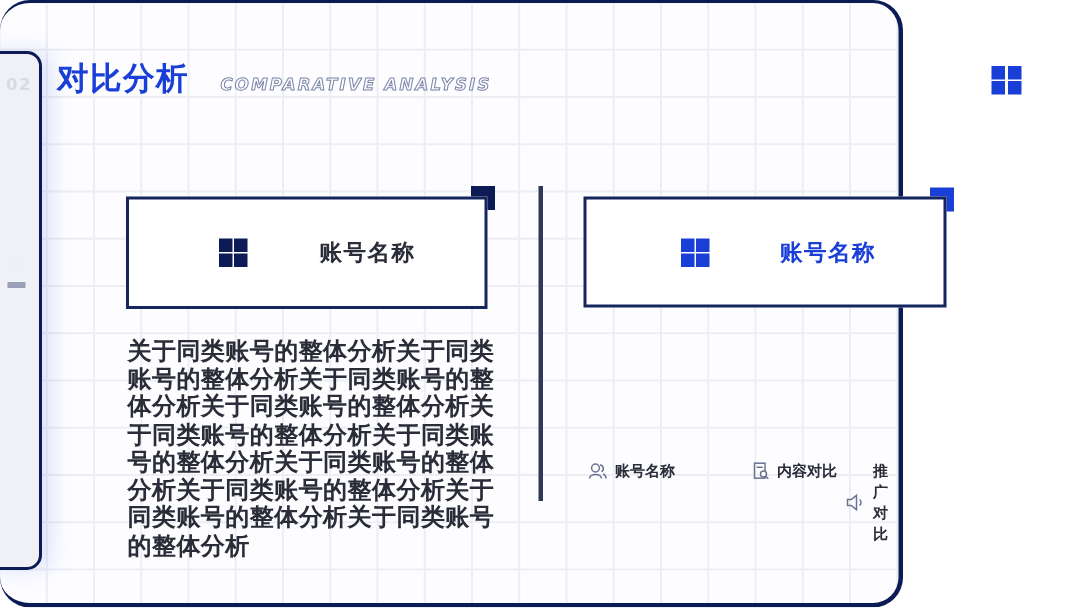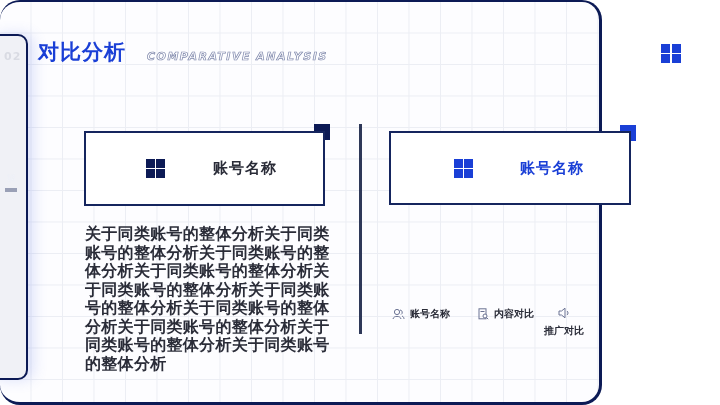--- a/index.html
+++ b/index.html
@@ -126,33 +126,33 @@
     <span>
       <svg width="13" height="12" viewBox="0 0 13 12">
         <circle cx="5" cy="4" r="2.6" fill="none" stroke="#6b7393" stroke-width="1"></circle>
         <path d="M1 11 C1.5 7.5 8.5 7.5 9 11" fill="none" stroke="#6b7393" stroke-width="1"></path>
         <path d="M8 2 A2.4 2.4 0 0 1 9 6.5 M10 8 C11.5 8.5 12 10 12 11" fill="none" stroke="#6b7393" stroke-width="1"></path>
       </svg>
     </span>
     <span>账号名称</span>
   </div>
 
-  <div class="tag" style="left:478px;">
+  <div class="tag" style="left:502px;">
     <span>
       <svg width="11" height="12" viewBox="0 0 11 12">
         <rect x="1" y="0.8" width="7" height="10" fill="none" stroke="#6b7393" stroke-width="1"></rect>
         <line x1="2.5" y1="3.5" x2="6.5" y2="3.5" stroke="#6b7393" stroke-width="1"></line>
         <circle cx="7" cy="8" r="2" fill="#fff" stroke="#6b7393" stroke-width="1"></circle>
         <line x1="8.4" y1="9.4" x2="10.2" y2="11.2" stroke="#6b7393" stroke-width="1"></line>
       </svg>
     </span>
     <span>内容对比</span>
   </div>
 
-  <div class="tag" style="left:544px;flex-direction:column;">
+  <div class="tag" style="left:564px;">
     <span>
       <svg width="13" height="12" viewBox="0 0 13 12">
         <path d="M1 4 H3.5 L7 1.2 V10.8 L3.5 8 H1 Z" fill="none" stroke="#6b7393" stroke-width="1"></path>
         <path d="M9 4 A2.5 2.5 0 0 1 9 8" fill="none" stroke="#6b7393" stroke-width="1"></path>
       </svg>
     </span>
     <span>推广对比</span>
   </div>
 
 </div>

